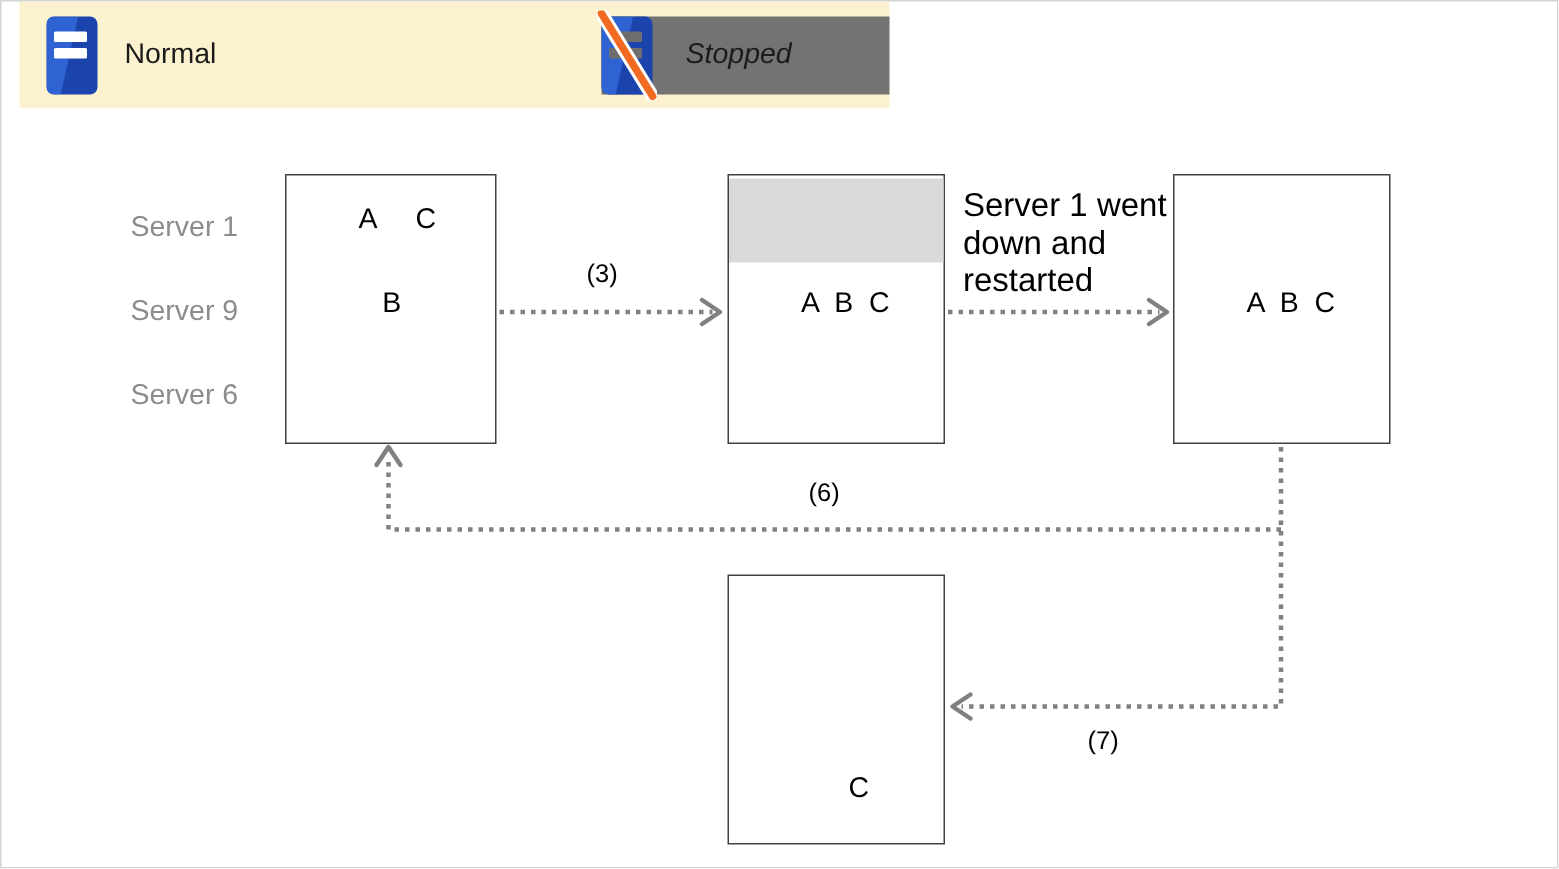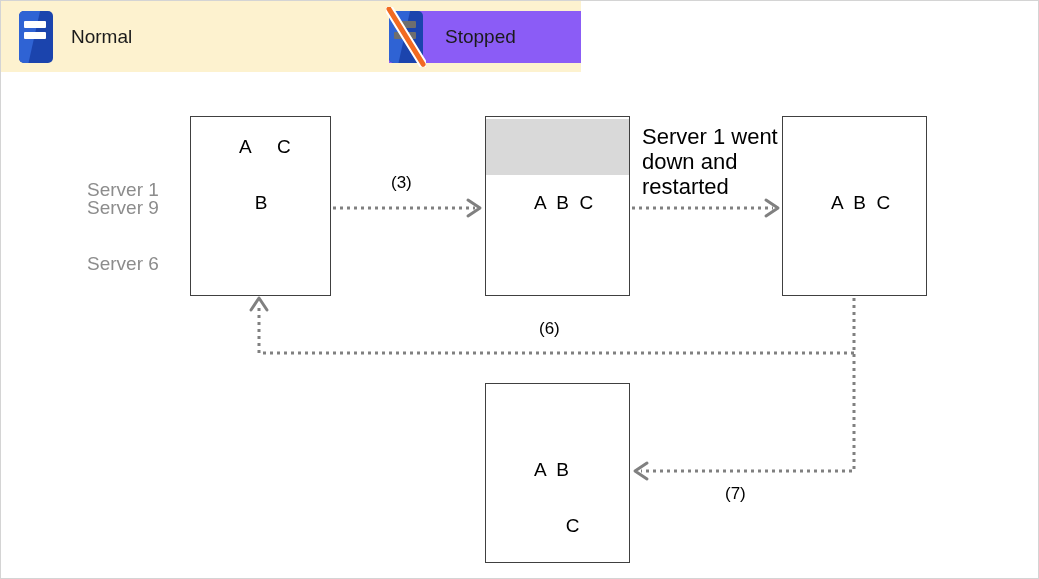--- a/index.html
+++ b/index.html
@@ -16,38 +16,39 @@
     height: 579px;
     background: #ffffff;
     border: 1px solid #d4d4d4;
     box-sizing: border-box;
     overflow: hidden;
   }
 
   
   .legend-band {
     position: absolute;
-    left: 0;
+    left: 12px;
     top: 0;
     width: 580px;
     height: 71px;
     background: #fdf2cf;
   }
   .legend-entry {
     position: absolute;
     display: flex;
     align-items: center;
     height: 52px;
   }
   .legend-entry.normal { left: 18px; top: 10px; }
   .legend-entry.stopped {
     left: 388px;
     top: 10px;
     width: 192px;
-    background: #8b5cf6;
+    background: #737373;
+    font-style: italic;
   }
   .legend-label {
     font-size: 19px;
     color: #1b1b1b;
     margin-left: 18px;
     white-space: nowrap;
   }
   .legend-entry.stopped .legend-label { margin-left: 22px; }
 
   
@@ -185,21 +186,21 @@
         <span class="bar b2"></span>
         <svg class="slash" viewBox="0 0 40 60" preserveAspectRatio="none">
           <line x1="3" y1="2" x2="37" y2="58" stroke="#ffffff" stroke-width="9" stroke-linecap="round"></line>
           <line x1="3" y1="2" x2="37" y2="58" stroke="#f26a21" stroke-width="5" stroke-linecap="round"></line>
         </svg>
       </span>
       <span class="legend-label">Stopped</span>
     </div>
   </div>
 
-  <div class="side-label" style="left:86px; top:140px;margin-top:38px;">Server 1</div>
+  <div class="side-label" style="left:86px; top:140px;">Server 1</div>
   <div class="side-label" style="left:86px; top:196px;">Server 9</div>
   <div class="side-label" style="left:86px; top:252px;">Server 6</div>
 
   <div class="group-box" style="left:189px; top:115px; width:141px; height:180px;">
     <div class="row r1">
       <span class="icon-slot">
         <span class="srv">
           <span class="body"></span><span class="bar b1"></span><span class="bar b2"></span>
         </span>
       </span>
@@ -287,28 +288,20 @@
 
   <div class="group-box" style="left:484px; top:382px; width:145px; height:180px;">
     <div class="row r1">
       <span class="icon-slot">
         <span class="srv">
           <span class="body"></span><span class="bar b1"></span><span class="bar b2"></span>
         </span>
       </span>
       <span class="letters"></span>
     </div>
-    <div class="row r2">
-      <span class="icon-slot">
-        <span class="srv">
-          <span class="body"></span><span class="bar b1"></span><span class="bar b2"></span>
-        </span>
-      </span>
-      <span class="letters">A  B</span>
-    </div>
     <div class="row r3">
       <span class="icon-slot">
         <span class="srv">
           <span class="body"></span><span class="bar b1"></span><span class="bar b2"></span>
         </span>
       </span>
       <span class="letters">      C</span>
     </div>
   </div>
 

